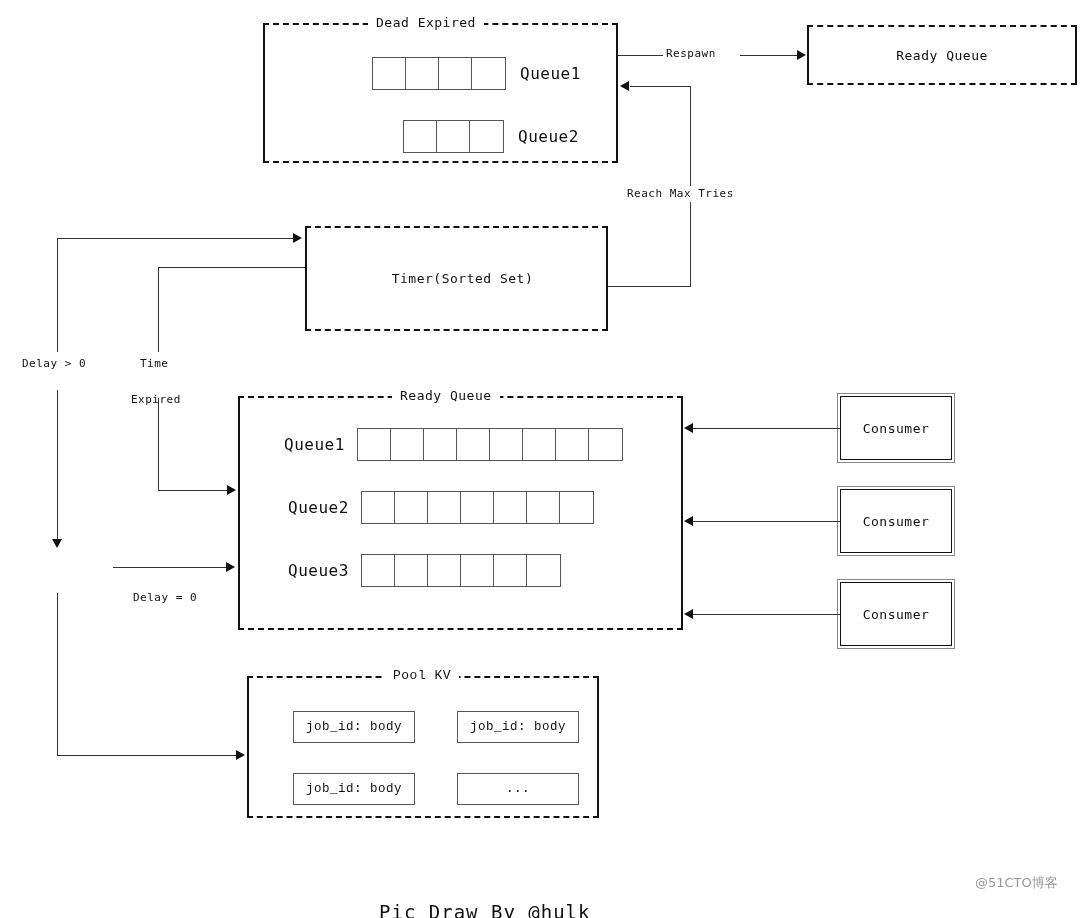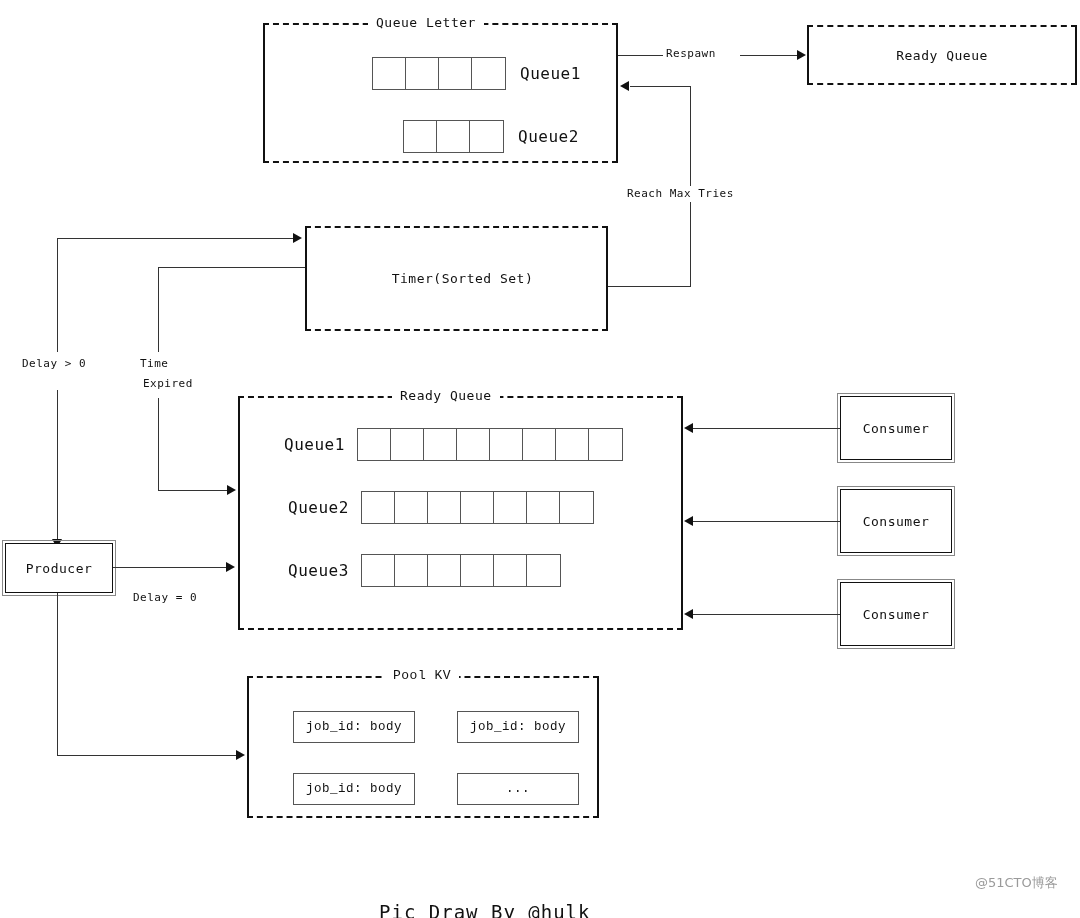--- a/index.html
+++ b/index.html
@@ -166,21 +166,21 @@
     color: #9a9a9a;
     font-family: "DejaVu Sans", "Liberation Sans", sans-serif;
   }
 </style>
 </head>
 <body>
 
 <div id="canvas">
 
   <div class="group-box" style="left:263px; top:23px; width:355px; height:140px;">
-    <div class="group-title" style="left:103px;">Queue Letter</div>
+    <div class="group-title" style="left:103px;">Dead Expired</div>
 
     <div class="queue-row" style="left:107px; top:32px;">
       <div class="queue-cells">
         <div class="queue-cell"></div>
         <div class="queue-cell"></div>
         <div class="queue-cell"></div>
         <div class="queue-cell"></div>
       </div>
       <div class="queue-label" style="margin-left:14px; margin-right:0;">Queue1</div>
     </div>
@@ -217,21 +217,21 @@
   <div class="vline" style="left:57px; top:238px; height:114px;"></div>
   <div class="hline" style="left:57px; top:238px; width:237px;"></div>
   <div class="arrow-right" style="left:293px; top:233px;"></div>
   <div class="edge-label" style="left:22px; top:356px;">Delay &gt; 0</div>
   <div class="vline" style="left:57px; top:390px; height:155px;"></div>
   <div class="arrow-down" style="left:52px; top:539px;"></div>
 
   <div class="hline" style="left:158px; top:267px; width:147px;"></div>
   <div class="vline" style="left:158px; top:267px; height:85px;"></div>
   <div class="edge-label" style="left:140px; top:356px;">Time</div>
-  <div class="edge-label" style="left:131px; top:376px;margin-left:12px;">Expired</div>
+  <div class="edge-label" style="left:131px; top:392px;">Expired</div>
   <div class="vline" style="left:158px; top:398px; height:93px;"></div>
   <div class="hline" style="left:158px; top:490px; width:70px;"></div>
   <div class="arrow-right" style="left:227px; top:485px;"></div>
 
   <div class="group-box" style="left:238px; top:396px; width:445px; height:234px;">
     <div class="group-title" style="left:152px;">Ready Queue</div>
 
     <div class="queue-row" style="left:44px; top:30px;">
       <div class="queue-label">Queue1</div>
       <div class="queue-cells">
@@ -265,23 +265,20 @@
         <div class="queue-cell"></div>
         <div class="queue-cell"></div>
         <div class="queue-cell"></div>
         <div class="queue-cell"></div>
         <div class="queue-cell"></div>
         <div class="queue-cell"></div>
       </div>
     </div>
   </div>
 
-  <div class="node-box" style="left:5px; top:543px; width:108px; height:50px;">
-    <span>Producer</span>
-  </div>
 
   <div class="hline" style="left:113px; top:567px; width:114px;"></div>
   <div class="arrow-right" style="left:226px; top:562px;"></div>
   <div class="edge-label" style="left:133px; top:590px;">Delay = 0</div>
 
   <div class="vline" style="left:57px; top:593px; height:163px;"></div>
   <div class="hline" style="left:57px; top:755px; width:180px;"></div>
   <div class="arrow-right" style="left:236px; top:750px;"></div>
 
   <div class="group-box" style="left:247px; top:676px; width:352px; height:142px;font-family:Liberation Mono, monospace;">

